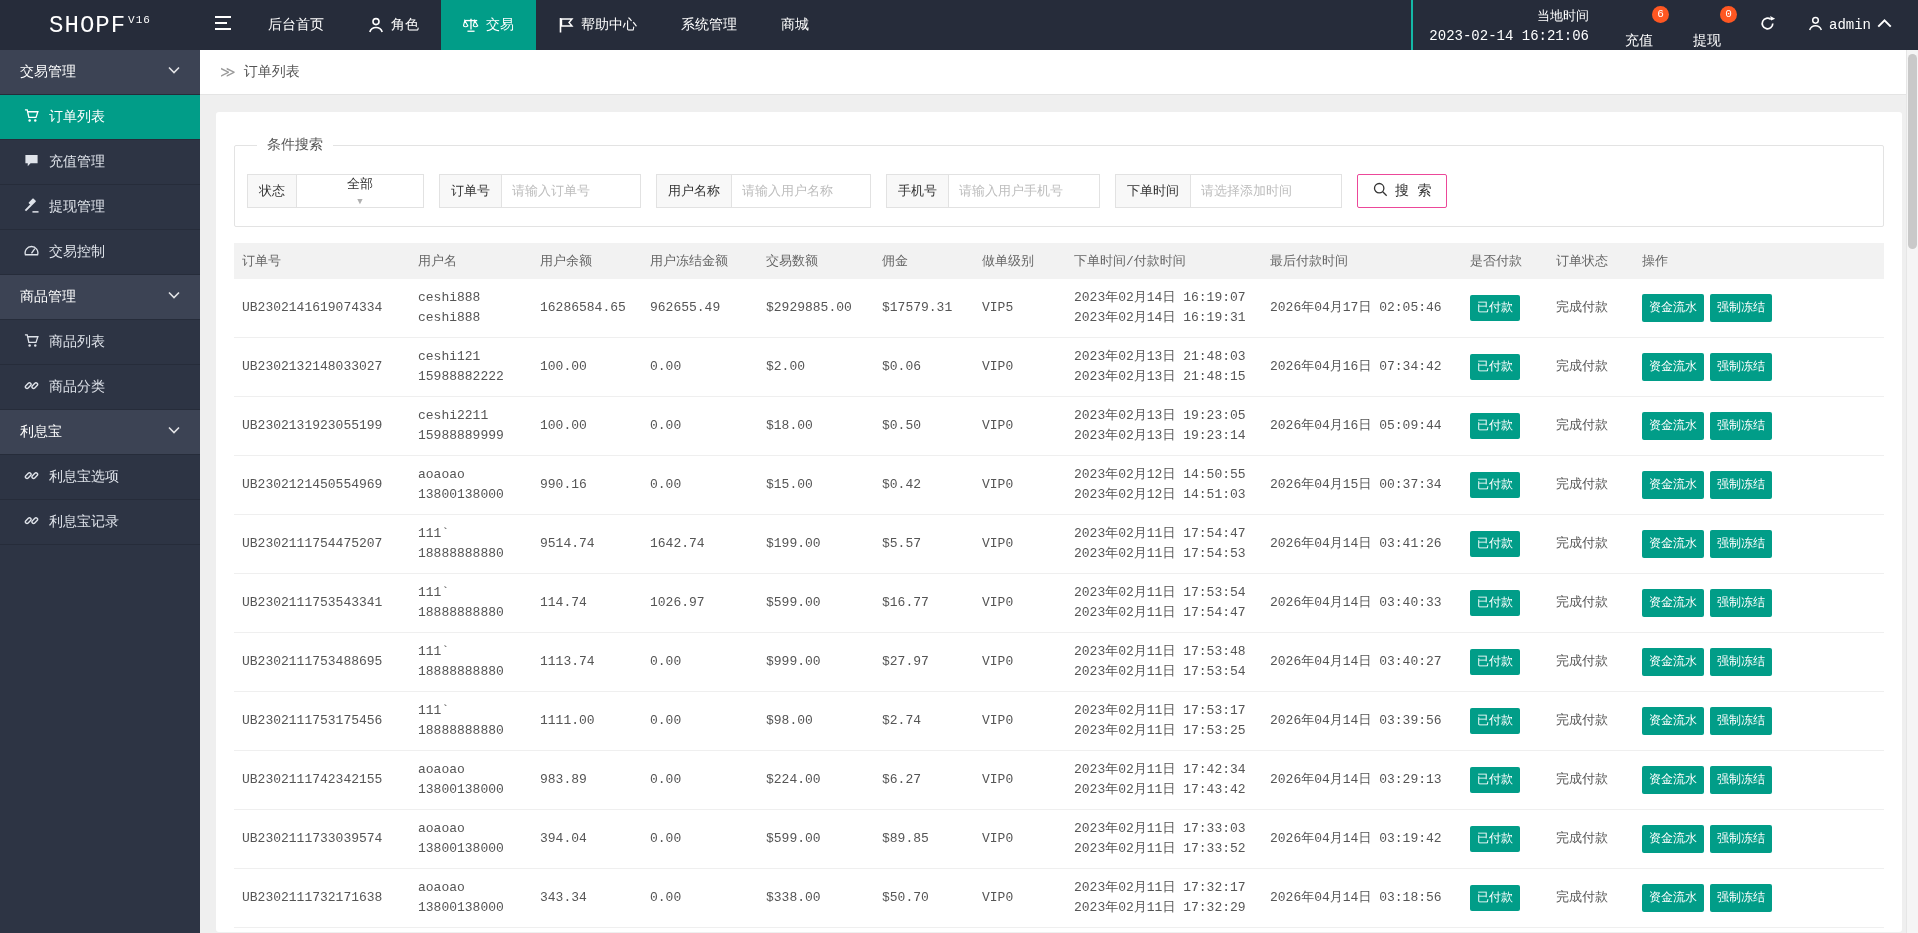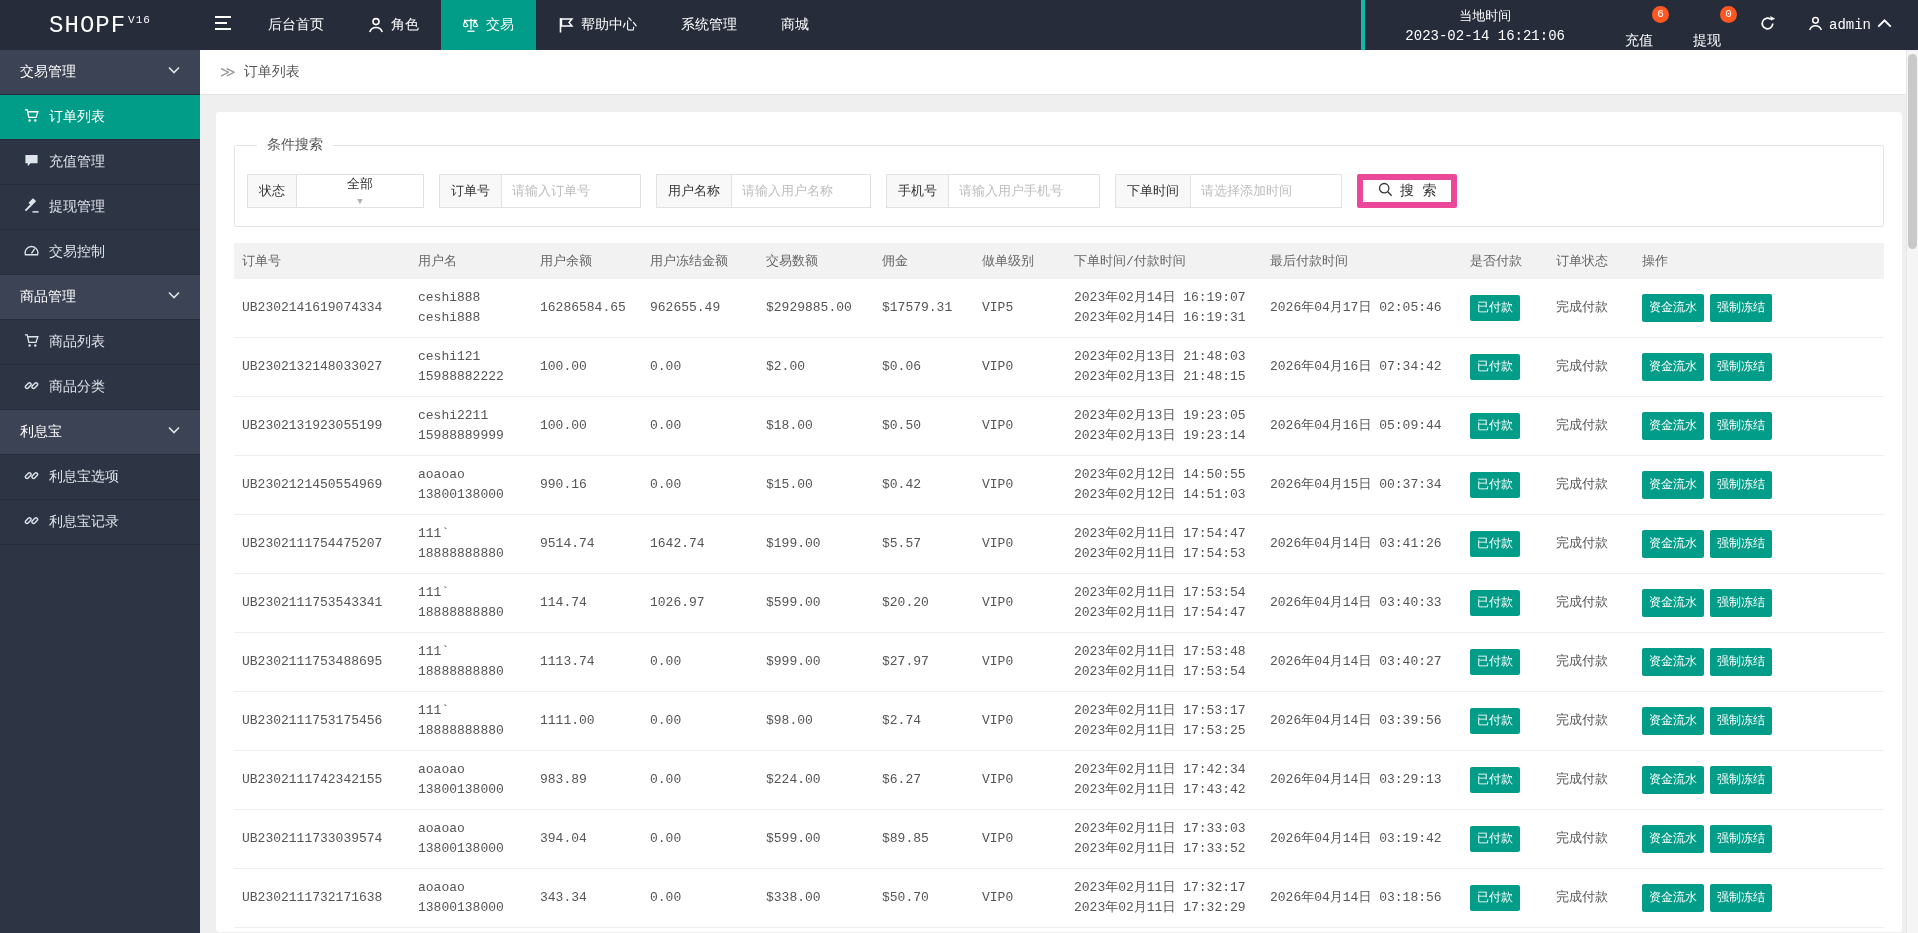--- a/index.html
+++ b/index.html
@@ -13,21 +13,21 @@
   .logo { font-size:24px; letter-spacing:1px; color:#fff; font-weight:400; }
   .logo sup { font-size:11px; margin-left:2px; }
   .nav-toggle { width:46px; display:flex; align-items:center; justify-content:center; cursor:pointer; }
   .nav-toggle svg { width:18px; height:16px; }
   .nav { display:flex; align-items:stretch;justify-content:center; }
   .nav-item { display:flex; align-items:center; gap:7px; padding:0 22px; font-size:14px; color:#fff; cursor:pointer; }
   .nav-item.active { background:var(--accent); }
   .nav-item .ic { display:flex; align-items:center; }
   .nav-item svg { width:16px; height:16px; }
   .topbar-right { margin-left:auto; display:flex; align-items:stretch; }
-  .localtime { border-left:4px solid #14b8a6; padding:0 40px; display:flex; flex-direction:column; justify-content:center; align-items:center; gap:3px; }
+  .localtime { border-left:2px solid #14b8a6; padding:0 16px; display:flex; flex-direction:column; justify-content:center; align-items:flex-end; gap:3px; }
   .localtime .lt-label { font-size:13px; color:#fff; }
   .localtime .lt-value { font-size:14px; color:#fff; }
   .tb-btn { position:relative; display:flex; align-items:flex-end; padding:0 20px; font-size:14px; cursor:pointer; }
   .tb-badge { position:absolute; top:6px; right:4px; background:var(--badge); color:#fff; font-size:11px; min-width:17px; height:17px; line-height:17px; text-align:center; border-radius:9px; padding:0 3px; }
   .tb-refresh { display:flex; align-items:center; padding:0 18px; cursor:pointer; }
   .tb-refresh svg { width:17px; height:17px; }
   .tb-user { display:flex; align-items:center; gap:6px; padding:0 26px 0 14px; font-size:14px; cursor:pointer; }
   .tb-user svg { width:15px; height:15px; }
 
   
@@ -53,21 +53,21 @@
   fieldset.search-field { border:1px solid #e3e3e3; border-radius:2px; margin-top:18px; padding:20px 12px 18px 12px; }
   fieldset.search-field legend { margin-left:10px; padding:0 10px; font-size:14px; color:#555; }
   .filter-row { display:flex; align-items:center; gap:15px; }
   .fgroup { display:flex; align-items:stretch; height:34px; }
   .flabel { display:flex; align-items:center; padding:0 11px; background:#f8f8f8; border:1px solid #e2e2e2; border-right:none; color:#333; font-size:13px; white-space:nowrap; }
   .fselect { display:flex; align-items:center; justify-content:space-between; width:128px; border:1px solid #e2e2e2; background:#fff; padding:0 10px; color:#333; cursor:pointer;flex-direction:column; }
   .fselect .arrow { color:#b0b0b0; font-size:9px; }
   .finput { border:1px solid #e2e2e2; background:#fff; padding:0 10px; width:140px; font-size:13px; color:#333; font-family:inherit; outline:none; }
   .finput::placeholder { color:#bdbdbd; }
   .finput.wide { width:152px; }
-  .search-btn { display:flex; align-items:center; gap:7px; height:34px; padding:0 15px; background:#fff; border:6px solid #ec4899; border-radius:2px; font-size:14px; color:#333; cursor:pointer; font-family:inherit; }
+  .search-btn { display:flex; align-items:center; gap:7px; height:34px; padding:0 15px; background:#fff; border:1px solid #ec4899; border-radius:2px; font-size:14px; color:#333; cursor:pointer; font-family:inherit; }
   .search-btn svg { width:15px; height:15px; }
 
   
   table.orders { width:100%; border-collapse:collapse; table-layout:fixed; margin-top:16px; }
   table.orders thead th { background:#f2f2f2; color:#666; font-weight:400; font-size:13px; text-align:left; padding:9px 8px; white-space:nowrap; overflow:hidden; }
   table.orders tbody td { border-bottom:1px solid #efefef; padding:9px 8px; font-size:13px; color:#555; line-height:20px; vertical-align:middle; overflow:hidden; white-space:nowrap; }
   .two-line div { line-height:20px; }
   .badge-paid { display:inline-block; background:var(--accent); color:#fff; font-size:12px; padding:3px 7px; border-radius:2px; cursor:pointer; }
   .act-btn { display:inline-block; background:var(--accent); color:#fff; font-size:12px; padding:4px 7px; border-radius:2px; margin-right:6px; cursor:pointer; }
 
@@ -434,21 +434,21 @@
               </tr>
               <tr>
                 <td><span>UB2302111753543341</span></td>
                 <td class="two-line">
                   <div>111`</div>
                   <div>18888888880</div>
                 </td>
                 <td><span>114.74</span></td>
                 <td><span>1026.97</span></td>
                 <td><span>$599.00</span></td>
-                <td><span>$20.20</span></td>
+                <td><span>$16.77</span></td>
                 <td><span>VIP0</span></td>
                 <td class="two-line">
                   <div>2023年02月11日 17:53:54</div>
                   <div>2023年02月11日 17:54:47</div>
                 </td>
                 <td><span>2026年04月14日 03:40:33</span></td>
                 <td><span class="badge-paid">已付款</span></td>
                 <td><span>完成付款</span></td>
                 <td><span class="act-btn">资金流水</span><span class="act-btn">强制冻结</span></td>
               </tr>

